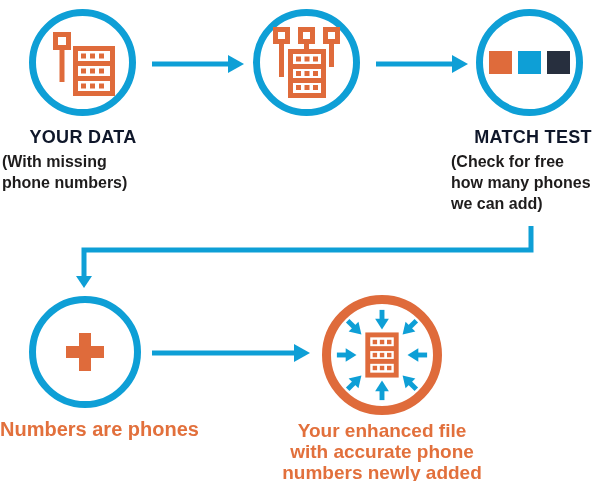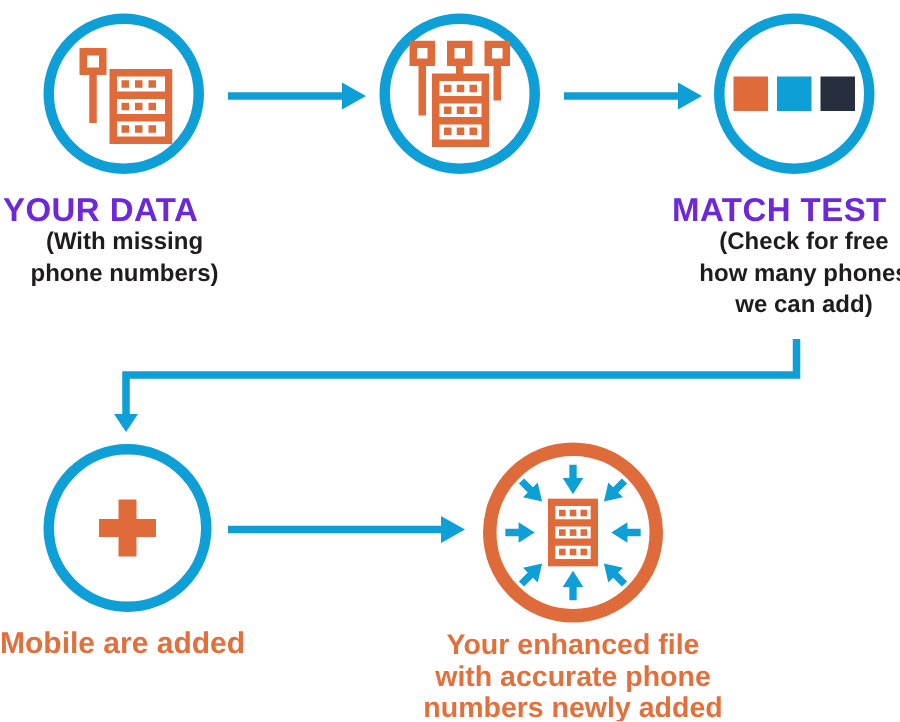--- a/index.html
+++ b/index.html
@@ -19,30 +19,30 @@
   #c4 { left:29px;  top:296px; width:112px; height:112px; }
   #c5 { left:322px; top:295px; width:120px; height:120px; }
 
   .sq-row { display:flex; gap:6px; }
   .sq { width:23px; height:23px; }
   .sq.orange { background:#DF6B3B; }
   .sq.blue   { background:#0E9FD6; }
   .sq.navy   { background:#272F3E; }
 
   .h {
-    position:absolute; color:#6d28d9; font-weight:bold; font-size:22px;
-    text-align:left; letter-spacing:0.3px; white-space:pre-line;
+    position:absolute; color:#0f172a; font-weight:bold; font-size:18px;
+    text-align:center; letter-spacing:0.3px; white-space:pre-line;
   }
   #t1 { left:2px;   top:127px; width:162px; }
   #t2 { left:208px; top:127px; width:196px; }
   #t3 { left:448px; top:127px; width:170px; }
 
   .sub {
     position:absolute; color:#1E1C1C; font-weight:bold; font-size:16px;
-    line-height:21px; text-align:center; white-space:pre-line;
+    line-height:21px; text-align:left; white-space:pre-line;
   }
   #s1 { left:2px;   top:151px; width:162px; }
   #s2 { left:208px; top:151px; width:196px; }
   #s3 { left:451px; top:151px; width:170px; }
 
   #t4 {
     position:absolute; left:0px; top:418px; width:220px; text-align:left;
     color:#E2703C; font-weight:bold; font-size:20px;
   }
   #t5 {
@@ -184,18 +184,18 @@
 
   <div class="h" id="t1">YOUR DATA</div>
   <div class="h" id="t3">MATCH TEST</div>
 
   <div class="sub" id="s1">(With missing
 phone numbers)</div>
   <div class="sub" id="s3">(Check for free
 how many phones
 we can add)</div>
 
-  <div id="t4">Mobile are added</div>
+  <div id="t4">Numbers are phones</div>
   <div id="t5">Your enhanced file
 with accurate phone
 numbers newly added</div>
 
 </div>
 
 </body></html>

